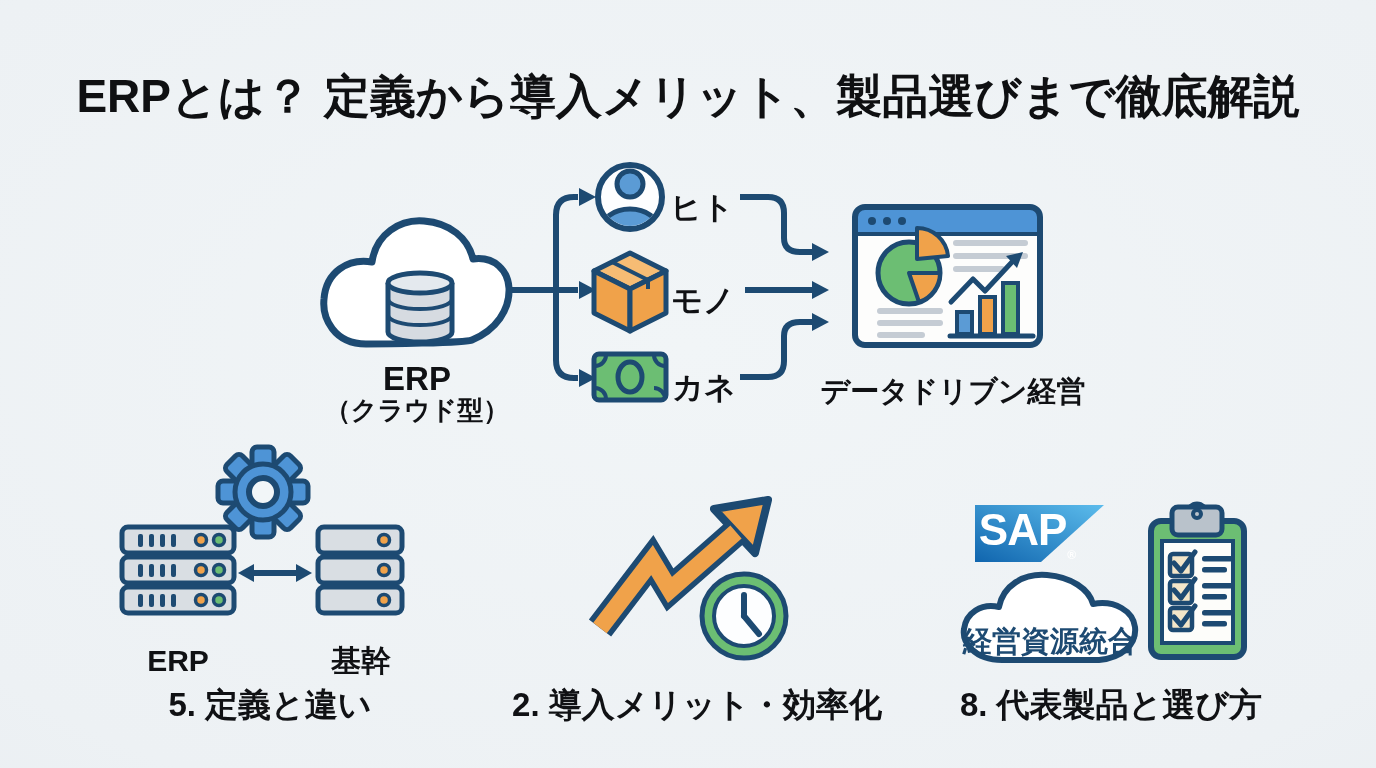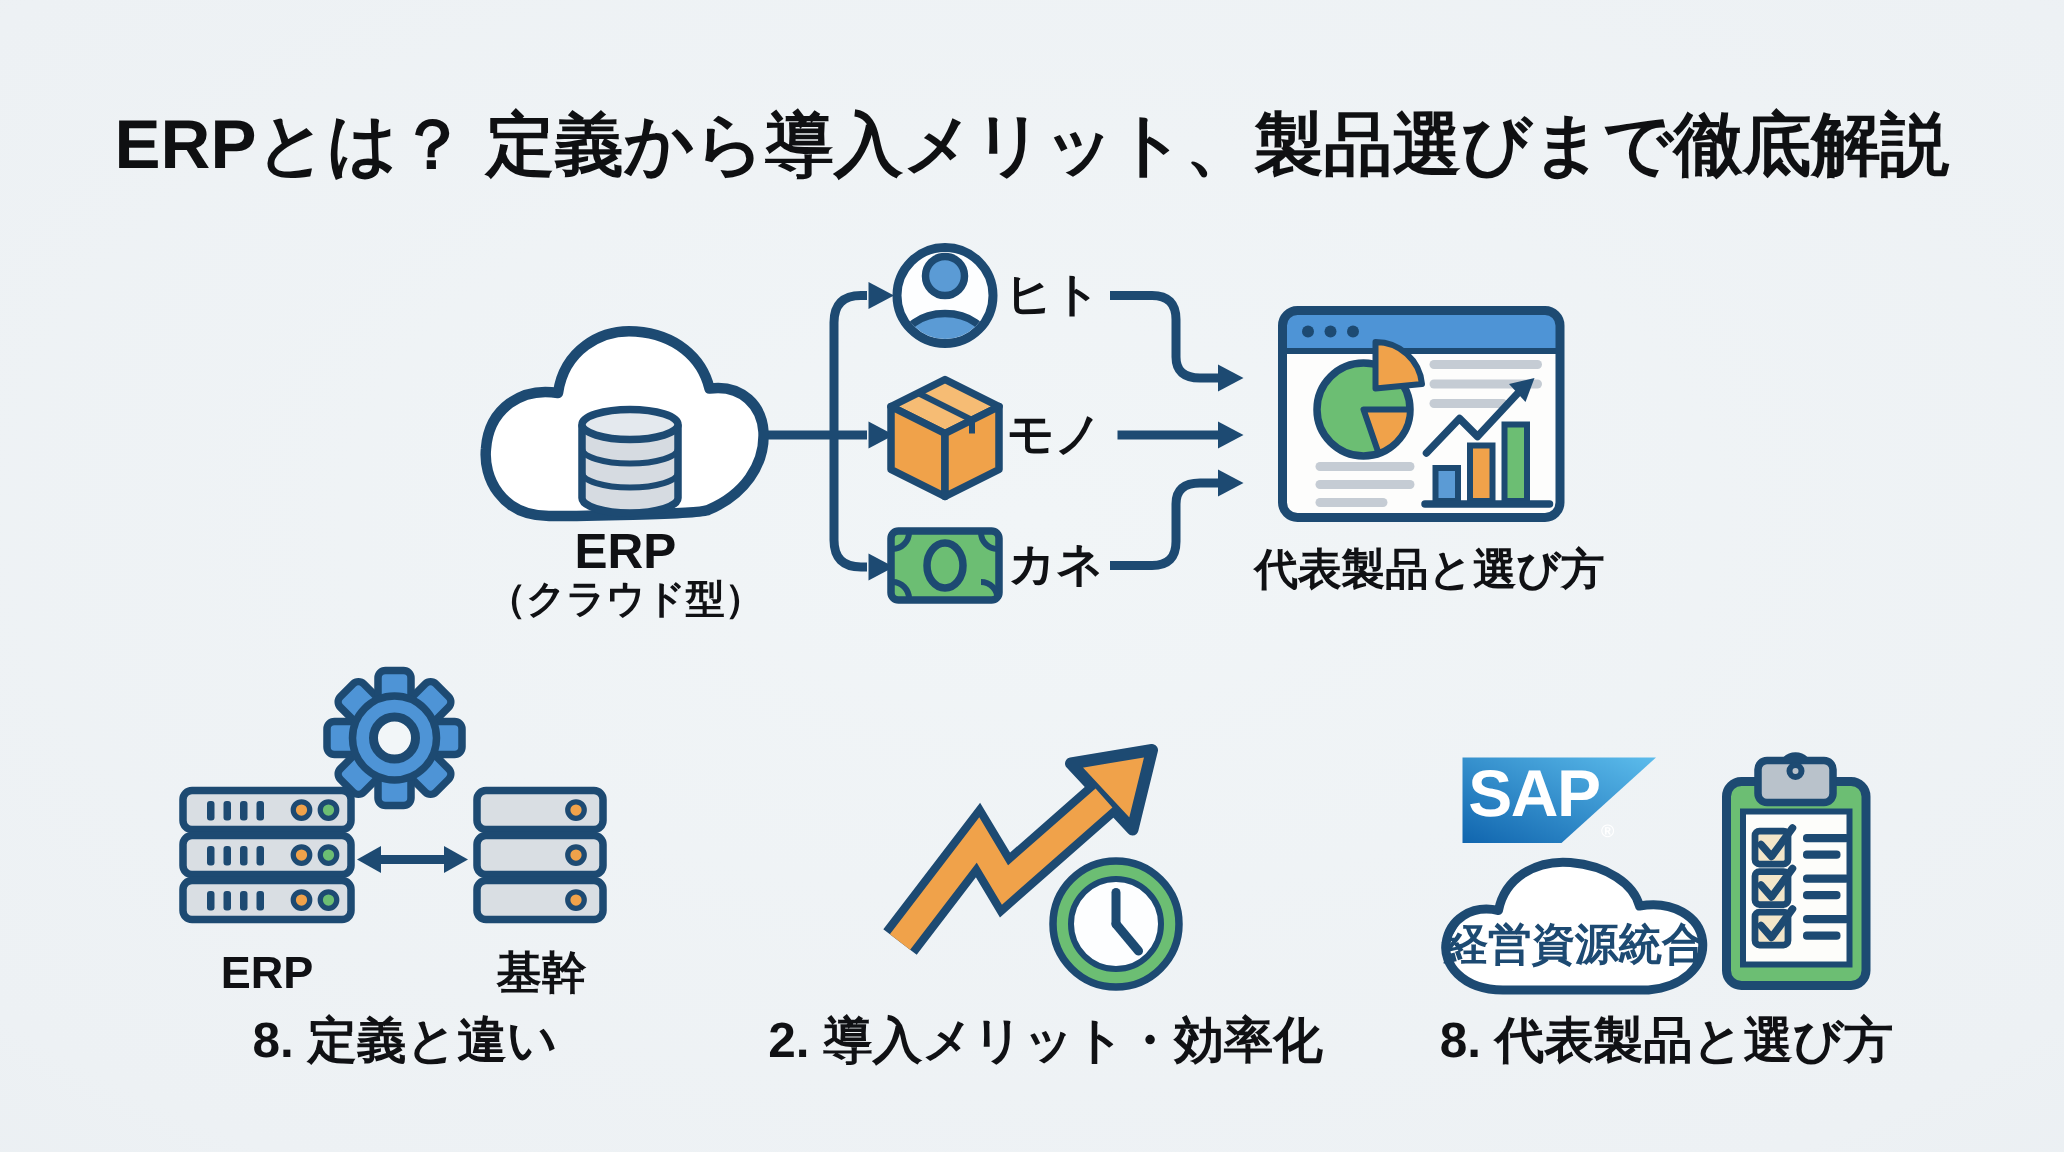--- a/index.html
+++ b/index.html
@@ -11,21 +11,21 @@
     font-family:"Liberation Sans","DejaVu Sans",sans-serif;
   }
   .art{position:absolute;left:0;top:0;}
   .title{
     position:absolute;left:0;right:0;top:66px;
     text-align:center;font-size:46px;font-weight:900;color:#0f1012;
     letter-spacing:0px;white-space:nowrap;
   }
   .lbl{
     position:absolute;transform:translate(-50%,-50%);
-    font-weight:800;color:#101114;white-space:nowrap;text-align:center;line-height:1.1;
+    font-weight:800;color:#101114;white-space:nowrap;text-align:center;line-height:1.1;margin-top:11px;
   }
   .lbl.navy{color:#1d4a72;}
   .sap-text{
     position:absolute;transform:translate(-50%,-50%);
     color:#ffffff;font-weight:900;font-size:44px;letter-spacing:-1px;white-space:nowrap;
   }
   .sap-r{font-size:12px;font-weight:700;vertical-align:-14px;margin-left:1px;}
 </style>
 </head>
 <body>
@@ -244,26 +244,26 @@
 
   <div class="title">ERPとは？ 定義から導入メリット、製品選びまで徹底解説</div>
 
   <div class="lbl" style="left:417px;top:368px;font-size:33px;">ERP</div>
   <div class="lbl" style="left:417px;top:399px;font-size:26px;">（クラウド型）</div>
 
   <div class="lbl" style="left:702px;top:197px;font-size:31px;">ヒト</div>
   <div class="lbl" style="left:703px;top:290px;font-size:31px;">モノ</div>
   <div class="lbl" style="left:704px;top:377px;font-size:31px;">カネ</div>
 
-  <div class="lbl" style="left:953px;top:381px;font-size:29px;">代表製品と選び方</div>
+  <div class="lbl" style="left:953px;top:381px;font-size:29px;">データドリブン経営</div>
 
   <div class="lbl" style="left:178px;top:649px;font-size:30px;">ERP</div>
   <div class="lbl" style="left:361px;top:649px;font-size:30px;">基幹</div>
 
-  <div class="lbl" style="left:270px;top:694px;font-size:33px;">8. 定義と違い</div>
+  <div class="lbl" style="left:270px;top:694px;font-size:33px;">5. 定義と違い</div>
   <div class="lbl" style="left:697px;top:694px;font-size:33px;">2. 導入メリット・効率化</div>
   <div class="lbl" style="left:1111px;top:694px;font-size:33px;">8. 代表製品と選び方</div>
 
   <div class="sap-text" style="left:1027px;top:533px;"><span>SAP</span><span class="sap-r">®</span></div>
 
   <div class="lbl navy" style="left:1050px;top:631px;font-size:29px;">経営資源統合</div>
 
 </div>
 
 </body></html>

